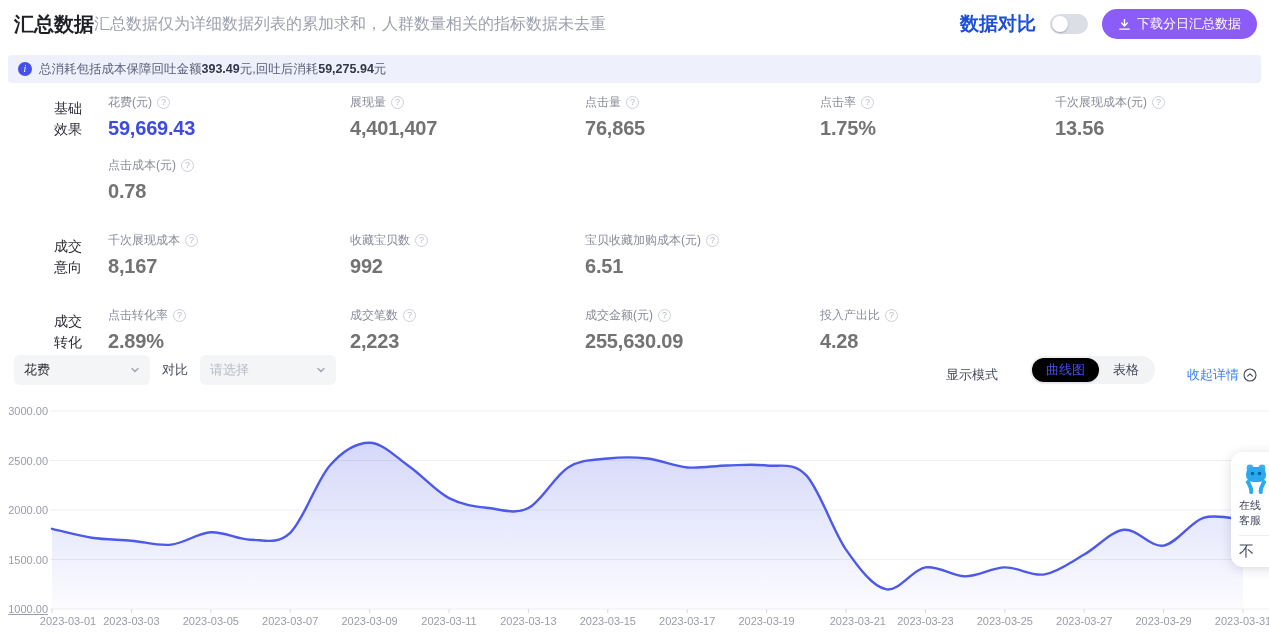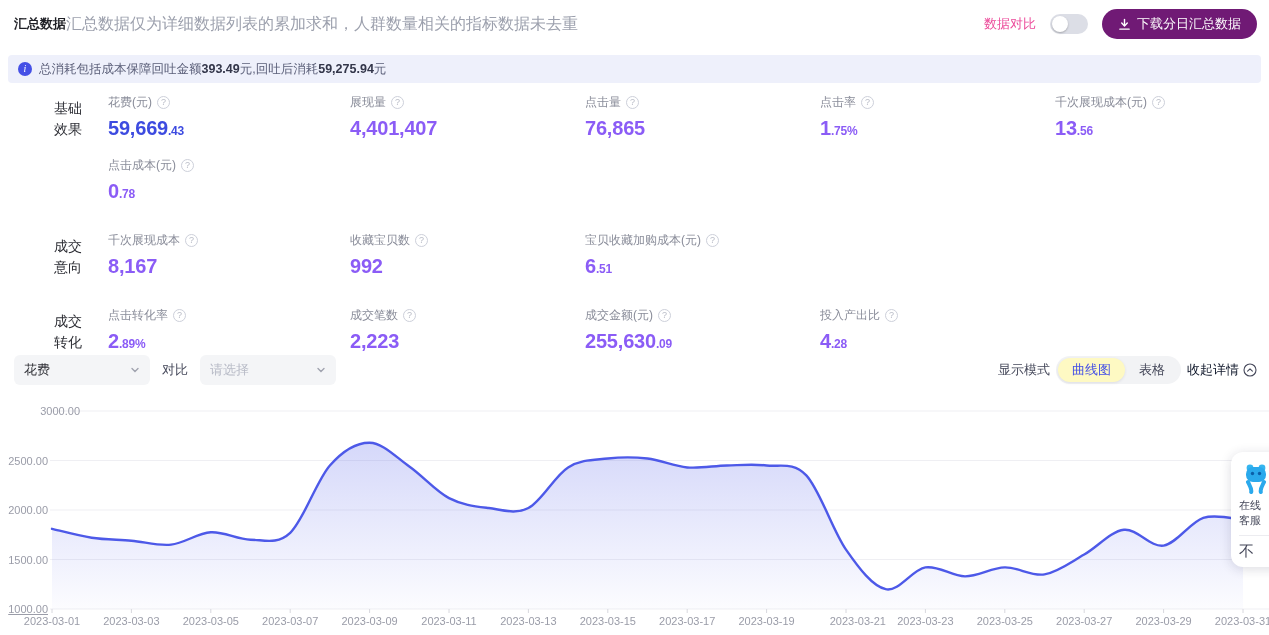--- a/index.html
+++ b/index.html
@@ -2,63 +2,63 @@
 <html><head>
 <meta charset="utf-8">
 <style>
   * { margin:0; padding:0; box-sizing:border-box; }
   html,body { width:1269px; height:635px; overflow:hidden; background:#fff;
     font-family:"Liberation Sans","DejaVu Sans",sans-serif; color:#26262b; }
   .page { position:relative; width:1269px; height:635px; }
 
   
   .header { position:absolute; top:0; left:0; right:0; height:48px; display:flex; align-items:center; padding:0 12px 0 14px; }
-  .page-title { font-size:13px; font-weight:700; color:#1f2026; }
+  .page-title { font-size:20px; font-weight:700; color:#1f2026; }
   .page-subtitle { font-size:16px; color:#9ca0ad; margin-left:0; }
   .header-right { margin-left:auto; display:flex; align-items:center; gap:14px; }
-  .compare-label { font-size:13px; color:#ec4899; }
+  .compare-label { font-size:19px; color:#1d4ed8;font-weight:bold; }
   .toggle { width:38px; height:20px; border-radius:10px; background:#dcdee6; position:relative; cursor:pointer; }
   .toggle .knob { position:absolute; left:2px; top:2px; width:16px; height:16px; border-radius:50%; background:#fff; box-shadow:0 1px 2px rgba(0,0,0,.25); }
   .download-btn { display:flex; align-items:center; gap:6px; height:30px; padding:0 16px; border:none;
-    border-radius:15px; background:#701a75; color:#fff; font-size:13px; cursor:pointer; font-family:inherit; }
+    border-radius:15px; background:#8b5cf6; color:#fff; font-size:13px; cursor:pointer; font-family:inherit; }
 
   
   .notice { position:absolute; top:55px; left:8px; right:8px; height:28px; background:#eef0fb; border-radius:4px;
     display:flex; align-items:center; padding:0 10px; font-size:12.5px; color:#5c607a; }
   .info-icon { width:14px; height:14px; border-radius:50%; background:#4550e6; color:#fff; font-size:10px; line-height:14px;
     text-align:center; margin-right:7px; flex:0 0 auto; font-style:italic; font-family:"Liberation Serif",serif; }
   .notice b { color:#33364a; font-weight:700; }
 
   
   .sections { position:absolute; top:93px; left:14px; right:0;margin-left:40px; }
   .section { display:flex; margin-bottom:12px; }
   .side-title { width:54px; flex:0 0 54px; font-size:14px; color:#2e2f36; line-height:21px; padding-top:5px; }
   .rows { flex:1; }
   .metric-row { display:grid; grid-template-columns:242px 235px 235px 235px 1fr; margin-bottom:16px; }
   .metric .m-label { display:flex; align-items:center; gap:5px; font-size:12px; color:#898c99; height:18px; }
   .help-icon { width:13px; height:13px; border-radius:50%; border:1px solid #cdd0da; color:#b8bbc6; font-size:9px;
     line-height:11px; text-align:center; cursor:pointer; }
-  .metric .m-value { margin-top:6px; font-weight:700; font-size:20px; color:#8b5cf6; letter-spacing:-0.2px; }
-  .metric .v-dec { font-size:12px; }
+  .metric .m-value { margin-top:6px; font-weight:700; font-size:20px; color:#737373; letter-spacing:-0.2px; }
+  .metric .v-dec { font-size:20px; }
   .metric.highlight .m-value { color:#3d4be0; }
 
   
   .controls { position:absolute; top:355px; left:14px; right:12px; height:30px; display:flex; align-items:center; }
   .select { width:136px; height:30px; background:#f4f5f7; border-radius:6px; display:flex; align-items:center;
     padding:0 10px; font-size:13px; color:#2c2d33; cursor:pointer; }
   .select .sel-text { flex:1; }
   .select.placeholder .sel-text { color:#b7bac6; }
   .chev { width:10px; height:10px; flex:0 0 auto; }
   .vs-label { font-size:13px; color:#45485a; margin:0 12px; }
-  .controls-right { margin-left:auto; display:flex; align-items:center; gap:6px; }
+  .controls-right { margin-left:auto; display:flex; align-items:flex-end; gap:32px; }
   .display-label { font-size:13px; color:#45485a; }
   .segmented { display:flex; align-items:center; background:#f2f3f5; border-radius:15px; height:28px; padding:2px; }
   .seg-item { height:24px; line-height:24px; padding:0 14px; font-size:13px; color:#45485a; border-radius:12px; cursor:pointer; }
-  .seg-item.active { background:#fef9c3; color:#4550e6; box-shadow:0 1px 3px rgba(40,40,80,.10); }
-  .collapse { display:flex; align-items:center; gap:4px; font-size:13px; color:#0f172a; cursor:pointer; }
+  .seg-item.active { background:#000000; color:#4550e6; box-shadow:0 1px 3px rgba(40,40,80,.10); }
+  .collapse { display:flex; align-items:center; gap:4px; font-size:13px; color:#3b82f6; cursor:pointer; }
 
   
   .chart { position:absolute; top:400px; left:0; right:0; height:235px; }
   .chart svg { position:absolute; inset:0; }
   .ylab { position:absolute; left:2px; width:46px; text-align:right; font-size:11px; color:#9a9ca8; }
   .xlab { position:absolute; top:215px; width:80px; margin-left:-40px; text-align:center; font-size:11px; color:#9a9ca8; white-space:nowrap; }
 
   
   .support { position:absolute; top:452px; right:-26px; width:64px; background:#fff; border-radius:12px;
     box-shadow:0 2px 12px rgba(30,30,60,.16); padding:8px 6px 6px 8px; z-index:6; cursor:pointer; }
@@ -313,26 +313,26 @@
         <line x1="607.8" y1="209" x2="607.8" y2="213" stroke="#d8d8de" stroke-width="1"></line>
         <line x1="687.2" y1="209" x2="687.2" y2="213" stroke="#d8d8de" stroke-width="1"></line>
         <line x1="766.6" y1="209" x2="766.6" y2="213" stroke="#d8d8de" stroke-width="1"></line>
         <line x1="846" y1="209" x2="846" y2="213" stroke="#d8d8de" stroke-width="1"></line>
         <line x1="925.4" y1="209" x2="925.4" y2="213" stroke="#d8d8de" stroke-width="1"></line>
         <line x1="1004.8" y1="209" x2="1004.8" y2="213" stroke="#d8d8de" stroke-width="1"></line>
         <line x1="1084.2" y1="209" x2="1084.2" y2="213" stroke="#d8d8de" stroke-width="1"></line>
         <line x1="1163.6" y1="209" x2="1163.6" y2="213" stroke="#d8d8de" stroke-width="1"></line>
         <line x1="1243" y1="209" x2="1243" y2="213" stroke="#d8d8de" stroke-width="1"></line>
       </svg>
-      <div class="ylab" style="top: 5px; margin-left: 32px;">3000.00</div>
+      <div class="ylab" style="top: 5px;">3000.00</div>
       <div class="ylab" style="top: 54.5px;">2500.00</div>
       <div class="ylab" style="top: 104px;">2000.00</div>
       <div class="ylab" style="top: 153.5px;">1500.00</div>
       <div class="ylab" style="top: 203px; text-decoration: underline;">1000.00</div>
-      <div class="xlab" style="left: 52px;">2023-03-01</div>
+      <div class="xlab" style="left: 68px;">2023-03-01</div>
       <div class="xlab" style="left: 131.4px;">2023-03-03</div>
       <div class="xlab" style="left: 210.8px;">2023-03-05</div>
       <div class="xlab" style="left: 290.2px;">2023-03-07</div>
       <div class="xlab" style="left: 369.6px;">2023-03-09</div>
       <div class="xlab" style="left: 449px;">2023-03-11</div>
       <div class="xlab" style="left: 528.4px;">2023-03-13</div>
       <div class="xlab" style="left: 607.8px;">2023-03-15</div>
       <div class="xlab" style="left: 687.2px;">2023-03-17</div>
       <div class="xlab" style="left: 766.6px;">2023-03-19</div>
       <div class="xlab" style="left: 846px; text-align: right;">2023-03-21</div>

